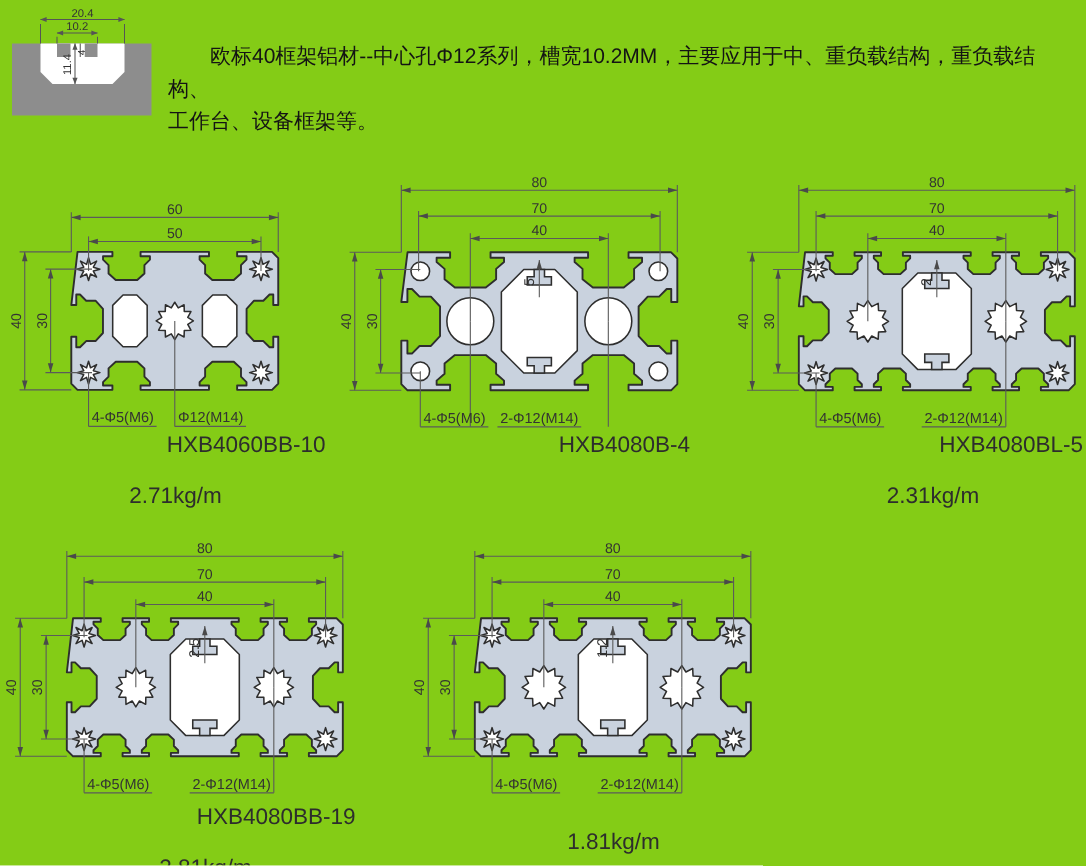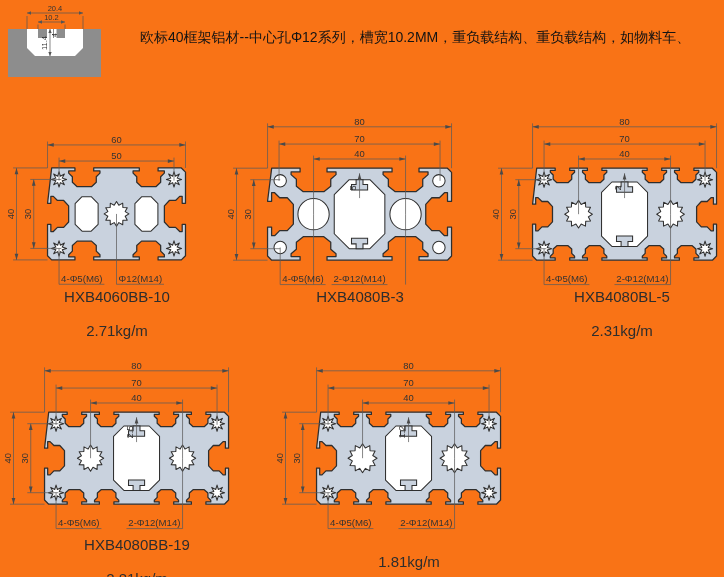--- a/index.html
+++ b/index.html
@@ -1,23 +1,23 @@
 <!DOCTYPE html>
 <html><head>
 <meta charset="utf-8">
 <style>
   html,body{margin:0;padding:0;background:#fff;}
-  #page{position:relative;width:724px;height:577px;background:#f97316;overflow:hidden;
+  #page{position:relative;width:724px;height:577px;background:#84cc16;overflow:hidden;
         font-family:"Liberation Sans","DejaVu Sans",sans-serif;}
   #desc{position:absolute;left:112px;top:27px;width:606px;font-size:14px;line-height:1.55;
         color:#141414;}
   .desc-line1{display:block;text-indent:2em;}
   .desc-line2{display:block;}
   .caption{position:absolute;width:200px;text-align:center;color:#2d2d2d;font-size:15px;line-height:17px;}
-  .caption .model{display:block;}
+  .caption .model{display:block;text-align:right;}
   .caption .weight{display:block;margin-top:17px;}
   svg{position:absolute;overflow:visible;}
 </style>
 </head>
 <body>
 
 <div id="page">
 
   <svg style="left:4px;top:2px;" width="104" height="84" viewBox="0 0 104 84">
     <defs>
@@ -43,21 +43,22 @@
     </g>
     <g fill="#333" font-size="7.5" text-anchor="middle">
       <text x="51" y="9">20.4</text>
       <text x="47.5" y="18.3">10.2</text>
       <text x="43" y="41" transform="rotate(-90 43 41)">11.4</text>
       <text x="52.5" y="33" font-size="6.8" transform="rotate(-90 52.5 33)">4</text>
     </g>
   </svg>
 
   <div id="desc">
-    <span class="desc-line1">欧标40框架铝材--中心孔Φ12系列，槽宽10.2MM，重负载结构、重负载结构，如物料车、</span>
+    <span class="desc-line1">欧标40框架铝材--中心孔Φ12系列，槽宽10.2MM，主要应用于中、重负载结构，重负载结构、</span>
+    <span class="desc-line2">工作台、设备框架等。</span>
   </div>
 
   <div id="figures-layer">
       <svg viewBox="-18.5 -16.5 81.5 68.5" width="187.4" height="157.5" style="left: 5px; top: 130px;">
         <g>
           <path d="M1.8,0 L11.92,0.00 L11.92,1.28 L9.20,1.28 L9.20,2.24 L10.80,3.84 L10.80,6.24 L12.88,8.16 L19.12,8.16 L21.20,6.24 L21.20,3.84 L22.80,2.24 L22.80,1.28 L20.08,1.28 L20.08,0.00 L39.92,0.00 L39.92,1.28 L37.20,1.28 L37.20,2.24 L38.80,3.84 L38.80,6.24 L40.88,8.16 L47.12,8.16 L49.20,6.24 L49.20,3.84 L50.80,2.24 L50.80,1.28 L48.08,1.28 L48.08,0.00 L58.2,0 L60,1.8 L60.00,15.41 L58.56,15.41 L58.56,12.35 L57.48,12.35 L55.68,14.15 L52.98,14.15 L50.82,16.49 L50.82,23.51 L52.98,25.85 L55.68,25.85 L57.48,27.65 L58.56,27.65 L58.56,24.59 L60.00,24.59 L60,38.2 L58.2,40 L48.08,40.00 L48.08,38.72 L50.80,38.72 L50.80,37.76 L49.20,36.16 L49.20,33.76 L47.12,31.84 L40.88,31.84 L38.80,33.76 L38.80,36.16 L37.20,37.76 L37.20,38.72 L39.92,38.72 L39.92,40.00 L20.08,40.00 L20.08,38.72 L22.80,38.72 L22.80,37.76 L21.20,36.16 L21.20,33.76 L19.12,31.84 L12.88,31.84 L10.80,33.76 L10.80,36.16 L9.20,37.76 L9.20,38.72 L11.92,38.72 L11.92,40.00 L1.8,40 L0,38.2 L0.00,24.59 L1.44,24.59 L1.44,27.65 L2.52,27.65 L4.32,25.85 L7.02,25.85 L9.18,23.51 L9.18,16.49 L7.02,14.15 L4.32,14.15 L2.52,12.35 L1.44,12.35 L1.44,15.41 L0.00,15.41 Z" fill="#c9d2de" stroke="#2e2e2e" stroke-width="0.55" stroke-linejoin="round"></path>
           <path d="M15.00,12.50 L19.00,12.50 L22.00,15.50 L22.00,24.50 L19.00,27.50 L15.00,27.50 L12.00,24.50 L12.00,15.50 Z" fill="#ffffff" stroke="#2e2e2e" stroke-width="0.45" stroke-linejoin="round"></path>
           <path d="M41.00,12.50 L45.00,12.50 L48.00,15.50 L48.00,24.50 L45.00,27.50 L41.00,27.50 L38.00,24.50 L38.00,15.50 Z" fill="#ffffff" stroke="#2e2e2e" stroke-width="0.45" stroke-linejoin="round"></path>
           <path d="M35.40,20.00 L33.77,21.01 L34.68,22.70 L32.76,22.76 L32.70,24.68 L31.01,23.77 L30.00,25.40 L28.99,23.77 L27.30,24.68 L27.24,22.76 L25.32,22.70 L26.23,21.01 L24.60,20.00 L26.23,18.99 L25.32,17.30 L27.24,17.24 L27.30,15.32 L28.99,16.23 L30.00,14.60 L31.01,16.23 L32.70,15.32 L32.76,17.24 L34.68,17.30 L33.77,18.99 Z" fill="#ffffff" stroke="#2e2e2e" stroke-width="0.45" stroke-linejoin="round"></path>
           <path d="M8.30,5.00 L6.39,5.57 L7.33,7.33 L5.57,6.39 L5.00,8.30 L4.43,6.39 L2.67,7.33 L3.61,5.57 L1.70,5.00 L3.61,4.43 L2.67,2.67 L4.43,3.61 L5.00,1.70 L5.57,3.61 L7.33,2.67 L6.39,4.43 Z" fill="#ffffff" stroke="#2e2e2e" stroke-width="0.45" stroke-linejoin="round"></path>
@@ -329,21 +330,21 @@
           <line x1="35.61616821289063" y1="50.6" x2="60" y2="50.6" stroke="#5b5b5b" stroke-width="0.32"></line>
         </g>
       </svg>
     </div>
 
   <div class="caption" style="left:17px;top:288px;">
     <span class="model">HXB4060BB-10</span>
     <span class="weight">2.71kg/m</span>
   </div>
   <div class="caption" style="left:260px;top:288px;">
-    <span class="model">HXB4080B-3</span>
+    <span class="model">HXB4080B-4</span>
   </div>
   <div class="caption" style="left:522px;top:288px;">
     <span class="model">HXB4080BL-5</span>
     <span class="weight">2.31kg/m</span>
   </div>
   <div class="caption" style="left:37px;top:536px;">
     <span class="model">HXB4080BB-19</span>
     <span class="weight">2.81kg/m</span>
   </div>
   <div class="caption" style="left:309px;top:536px;">

